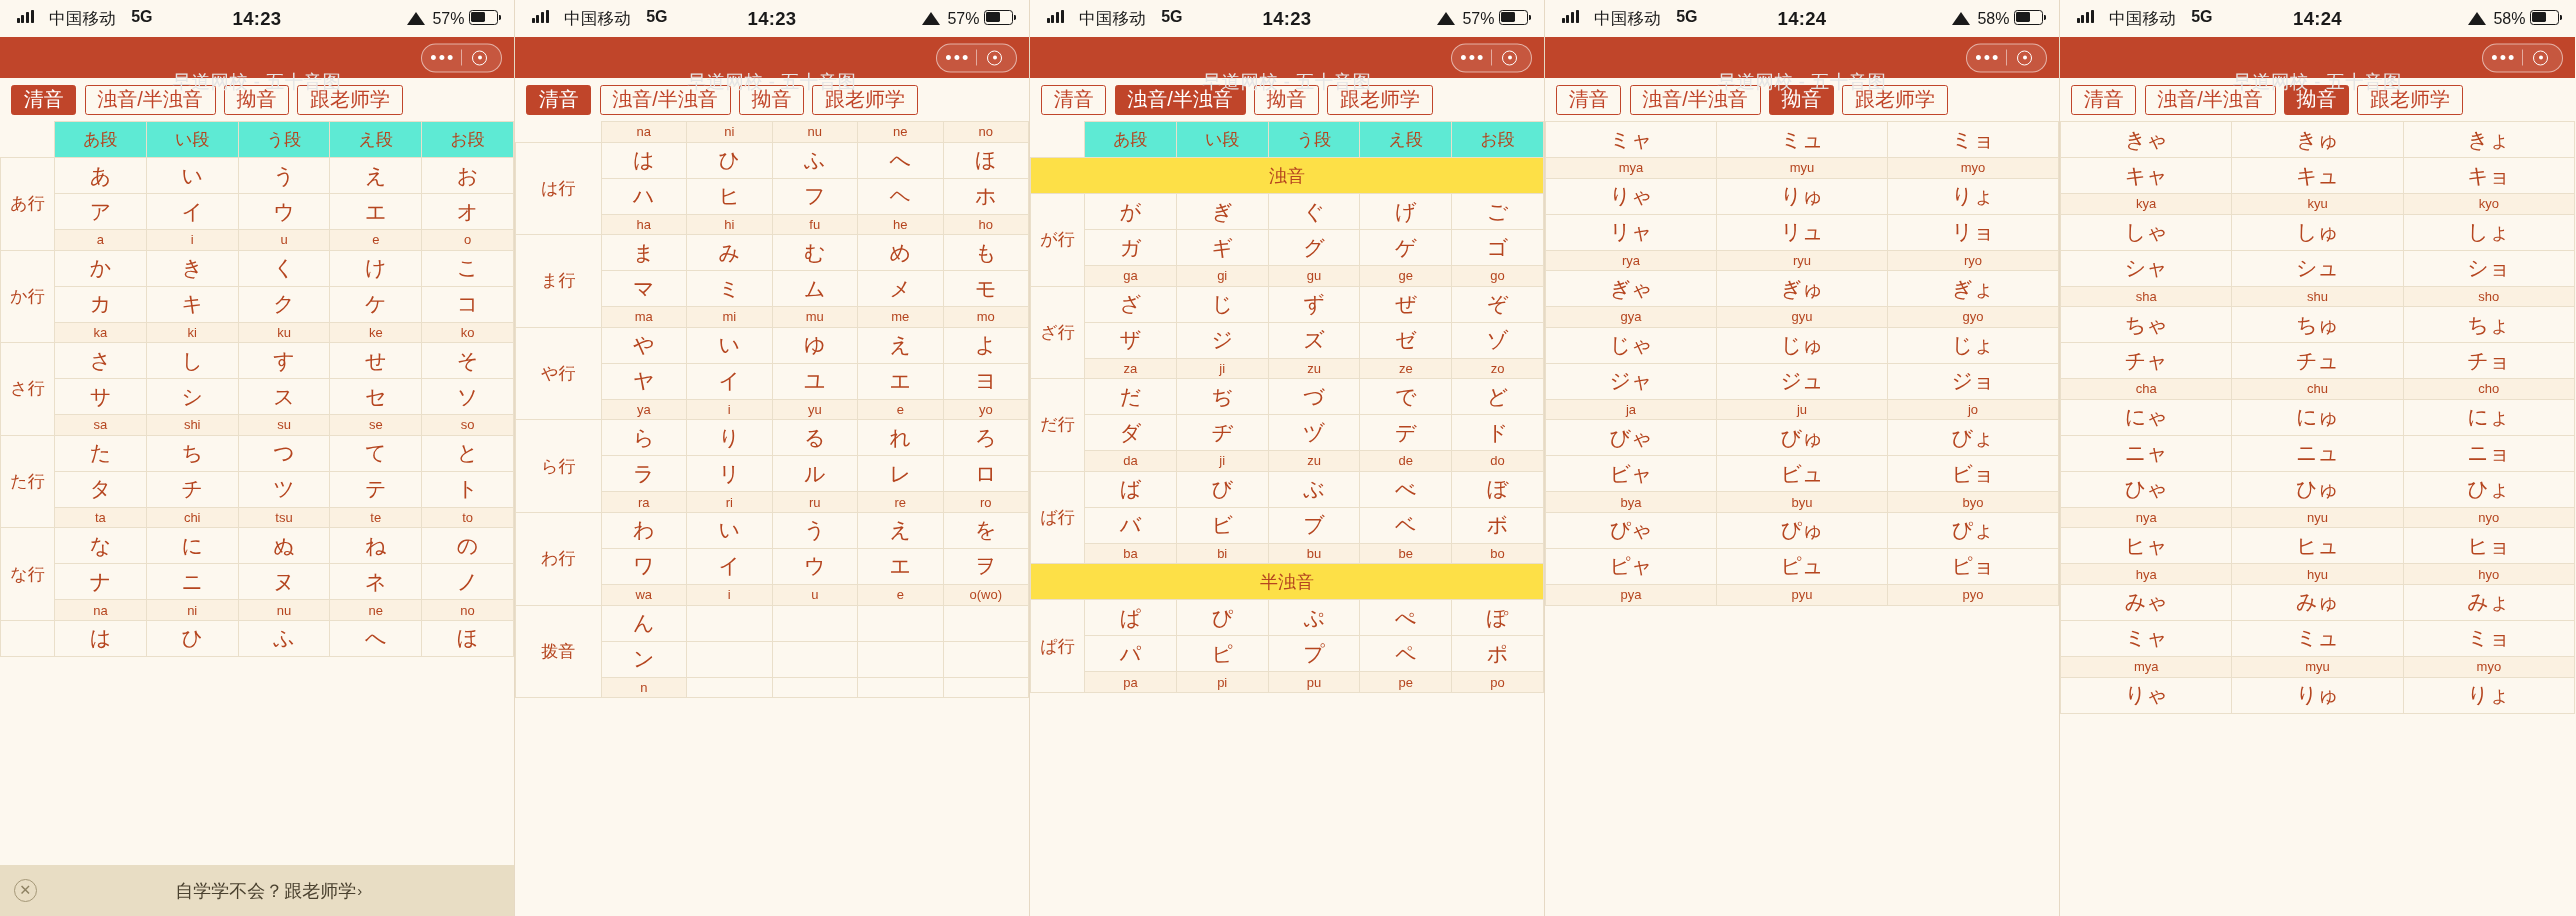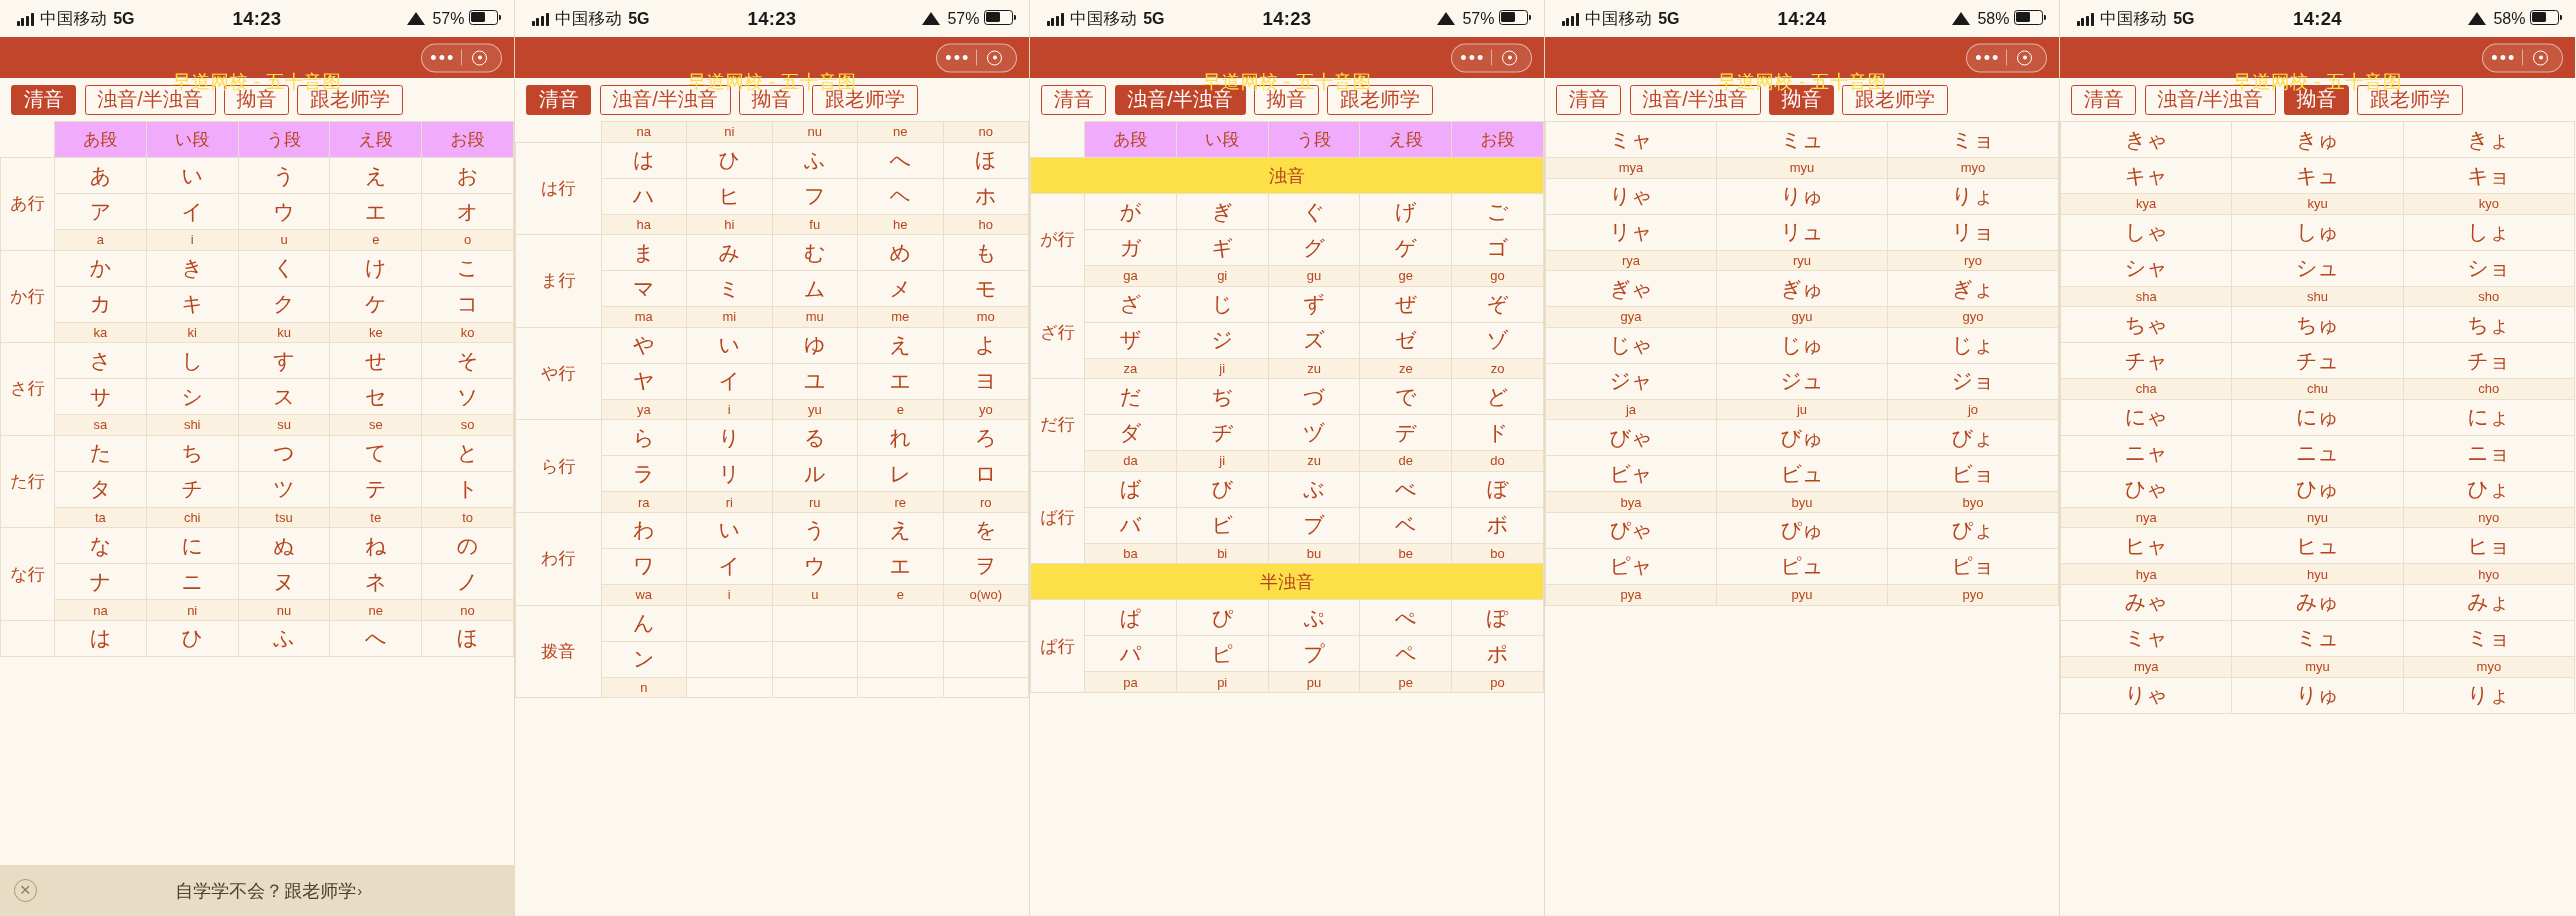--- a/index.html
+++ b/index.html
@@ -29,21 +29,21 @@
     height: 37px;
     flex: 0 0 37px;
     display: flex;
     align-items: center;
     padding: 0 16.5px;
     font-size: 17px;
     color: #1a1a1a;
     background: #fdf8ef;
     position: relative;
   }
-  .sb-left { display: flex; align-items: center; gap: 6px; }
+  .sb-left { display: flex; gap: 15px; }
   .bars { display: flex; align-items: flex-end; gap: 1.7px; height: 15px; }
   .bars i { display: block; width: 3.1px; background: #1a1a1a; border-radius: 0.7px; }
   .bars i:nth-child(1){ height: 4.8px; }
   .bars i:nth-child(2){ height: 7.6px; }
   .bars i:nth-child(3){ height: 10.3px; }
   .bars i:nth-child(4){ height: 13px; }
   .carrier { font-size: 16.5px; letter-spacing: 0.3px; }
   .netlabel { font-size: 16px; font-weight: 700; }
   .clock {
     position: absolute; left: 0; right: 0; top: 0; bottom: 0;
@@ -70,21 +70,21 @@
   }
   .batt .fill { height: 100%; background: #1a1a1a; border-radius: 1.4px; }
 
   
   .titlebar {
     height: 41px; flex: 0 0 41px;
     background: #c0452a;
     display: flex; align-items: center; justify-content: center;
     position: relative;
   }
-  .title-text { color: #fde047; font-size: 18.5px; letter-spacing: 0.4px; margin-top: 48px; }
+  .title-text { color: #e5e5e5; font-size: 18.5px; letter-spacing: 0.4px; margin-top: 48px; }
   .capsule {
     position: absolute; right: 12.4px; top: 50%; transform: translateY(-50%);
     display: flex; align-items: center;
     border: 1px solid rgba(255,255,255,.55);
     border-radius: 15px; height: 29px; padding: 0 2.7px;
     background: rgba(255,255,255,.10);
   }
   .capsule .dots { width: 36px; text-align: center; color:#fff; font-size: 18px; line-height: 1; letter-spacing: 2.1px; }
   .capsule .sep { width: 1px; height: 16.5px; background: rgba(255,255,255,.5); }
   .capsule .target {
@@ -120,21 +120,21 @@
     border-collapse: collapse;
     table-layout: fixed;
   }
   table.kana td, table.kana th {
     border: 0.7px solid #eadfca;
     text-align: center;
     vertical-align: middle;
     color: #b5451f;
     font-weight: normal;
   }
-  .colhead { height: 36px; font-size: 17px; color: #3a3228; background: #f0abfc; }
+  .colhead { height: 36px; font-size: 17px; color: #3a3228; background: #5eead4; }
   .rowhead { width: 54px; font-size: 17px; color: #3a3228; background: #fdf8ef; }
   .hira { height: 36px; font-size: 21px; color: #b5451f; background: #fdf8ef; }
   .kata { height: 36px; font-size: 21px; color: #b5451f; background: #fdf8ef; }
   .romaji { height: 20.6px; font-size: 13px; color: #b07a43; background: #fbf1e1; }
   .pale { color: #e3bda4; }
   .grouphead {
     height: 36px; font-size: 18px; color: #b5451f; background: #fde047;
   }
   .blank { background: #fdf8ef; }
   .nb { border: none !important; background: #fdf8ef; }

